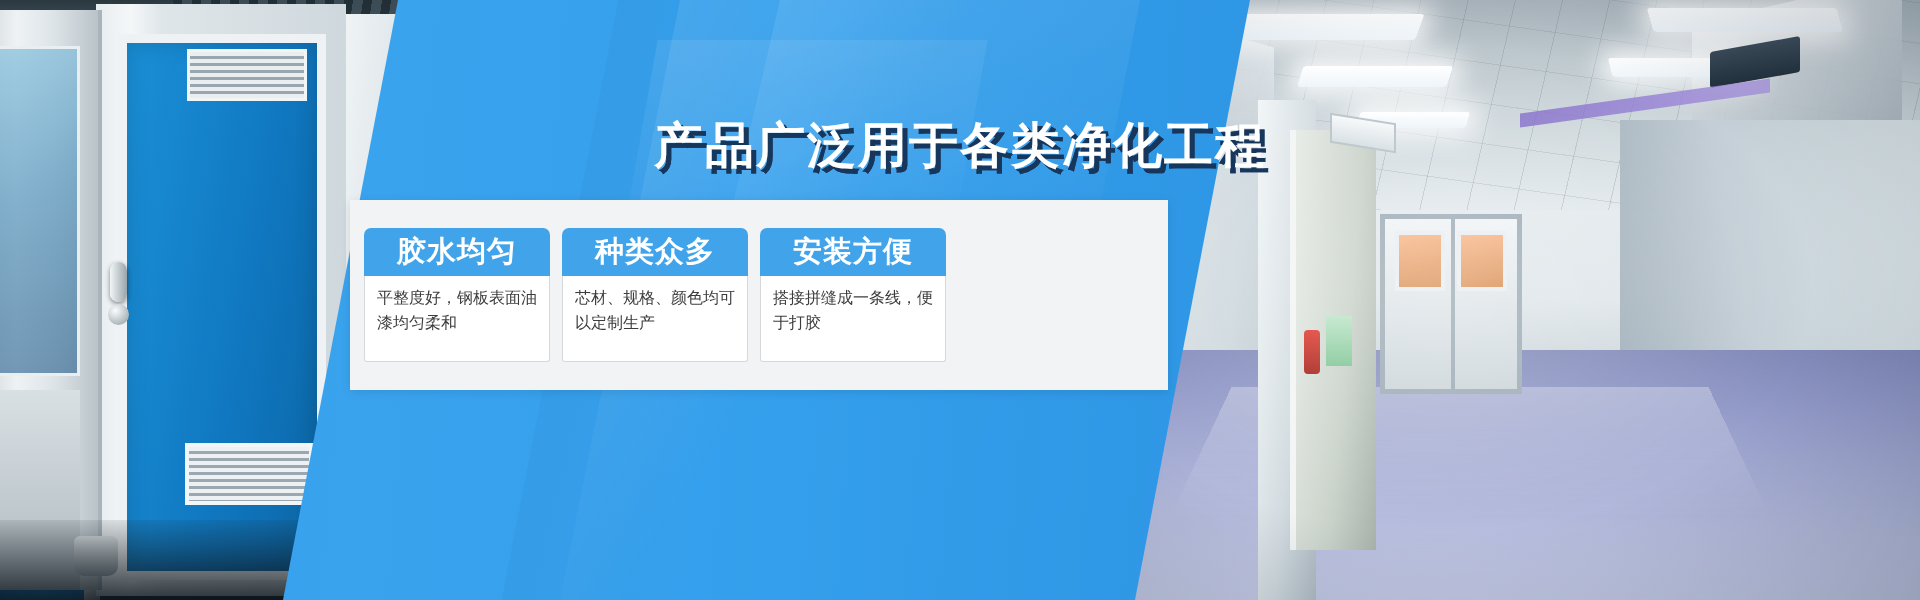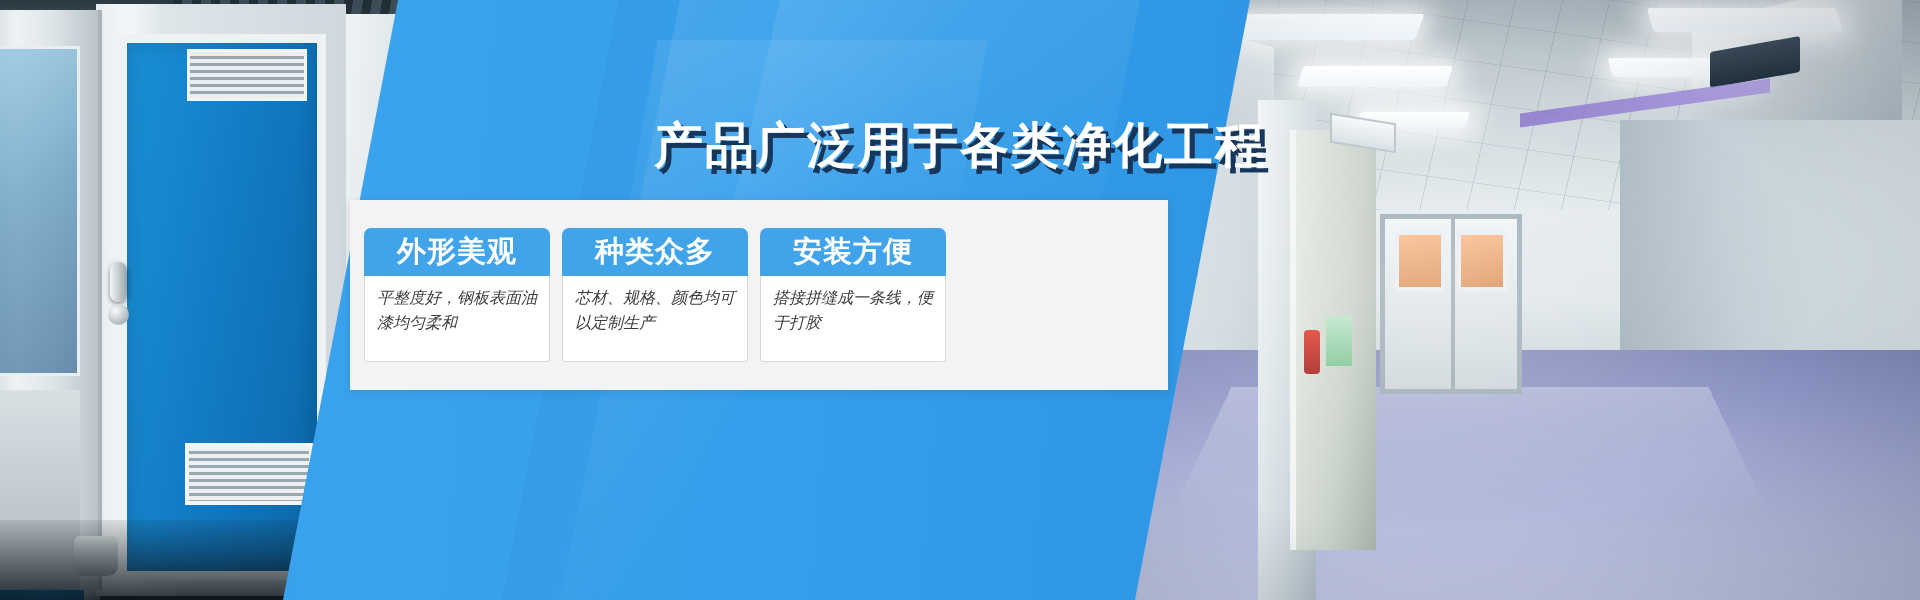--- a/index.html
+++ b/index.html
@@ -142,21 +142,21 @@
   
   .card-panel { position:absolute; left:350px; top:200px; width:818px; height:190px;
     background:#f2f3f4; box-shadow:0 2px 10px rgba(0,0,0,.10); display:flex;
     align-items:flex-start; padding:28px 14px 0 14px; gap:12px; }
   .card { width:186px; }
   .card-head { height:48px; border-radius:7px 7px 0 0; background:#41a4ea;
     display:flex; align-items:center; justify-content:center;
     font-size:29px; font-weight:700; color:#ffffff; letter-spacing:1px; }
   .card-body { min-height:86px; background:#ffffff; border:1px solid #d6d9db; border-top:none;
     border-radius:0 0 3px 3px; padding:10px 12px 12px 12px;
-    font-size:16px; line-height:1.55; color:#3c3c3c;font-style:italic; }
+    font-size:16px; line-height:1.55; color:#3c3c3c; }
 </style>
 </head>
 <body>
 
 <div id="banner">
 
   <div class="photo-left">
     <div class="pl-ceiling">
       <div class="pl-ceil-grid"></div>
       <div class="pl-ceil-panel"></div>
@@ -218,21 +218,21 @@
     <div class="band-dark-stripe"></div>
     <div class="band-ghost"></div>
     <div class="band-sheen1"></div>
     <div class="band-sheen2"></div>
   </div>
 
   <div class="headline">产品广泛用于各类净化工程</div>
 
   <div class="card-panel">
     <div class="card">
-      <div class="card-head">外形美观</div>
+      <div class="card-head">胶水均匀</div>
       <div class="card-body">平整度好，钢板表面油漆均匀柔和</div>
     </div>
     <div class="card">
       <div class="card-head">种类众多</div>
       <div class="card-body">芯材、规格、颜色均可以定制生产</div>
     </div>
     <div class="card">
       <div class="card-head">安装方便</div>
       <div class="card-body">搭接拼缝成一条线，便于打胶</div>
     </div>

